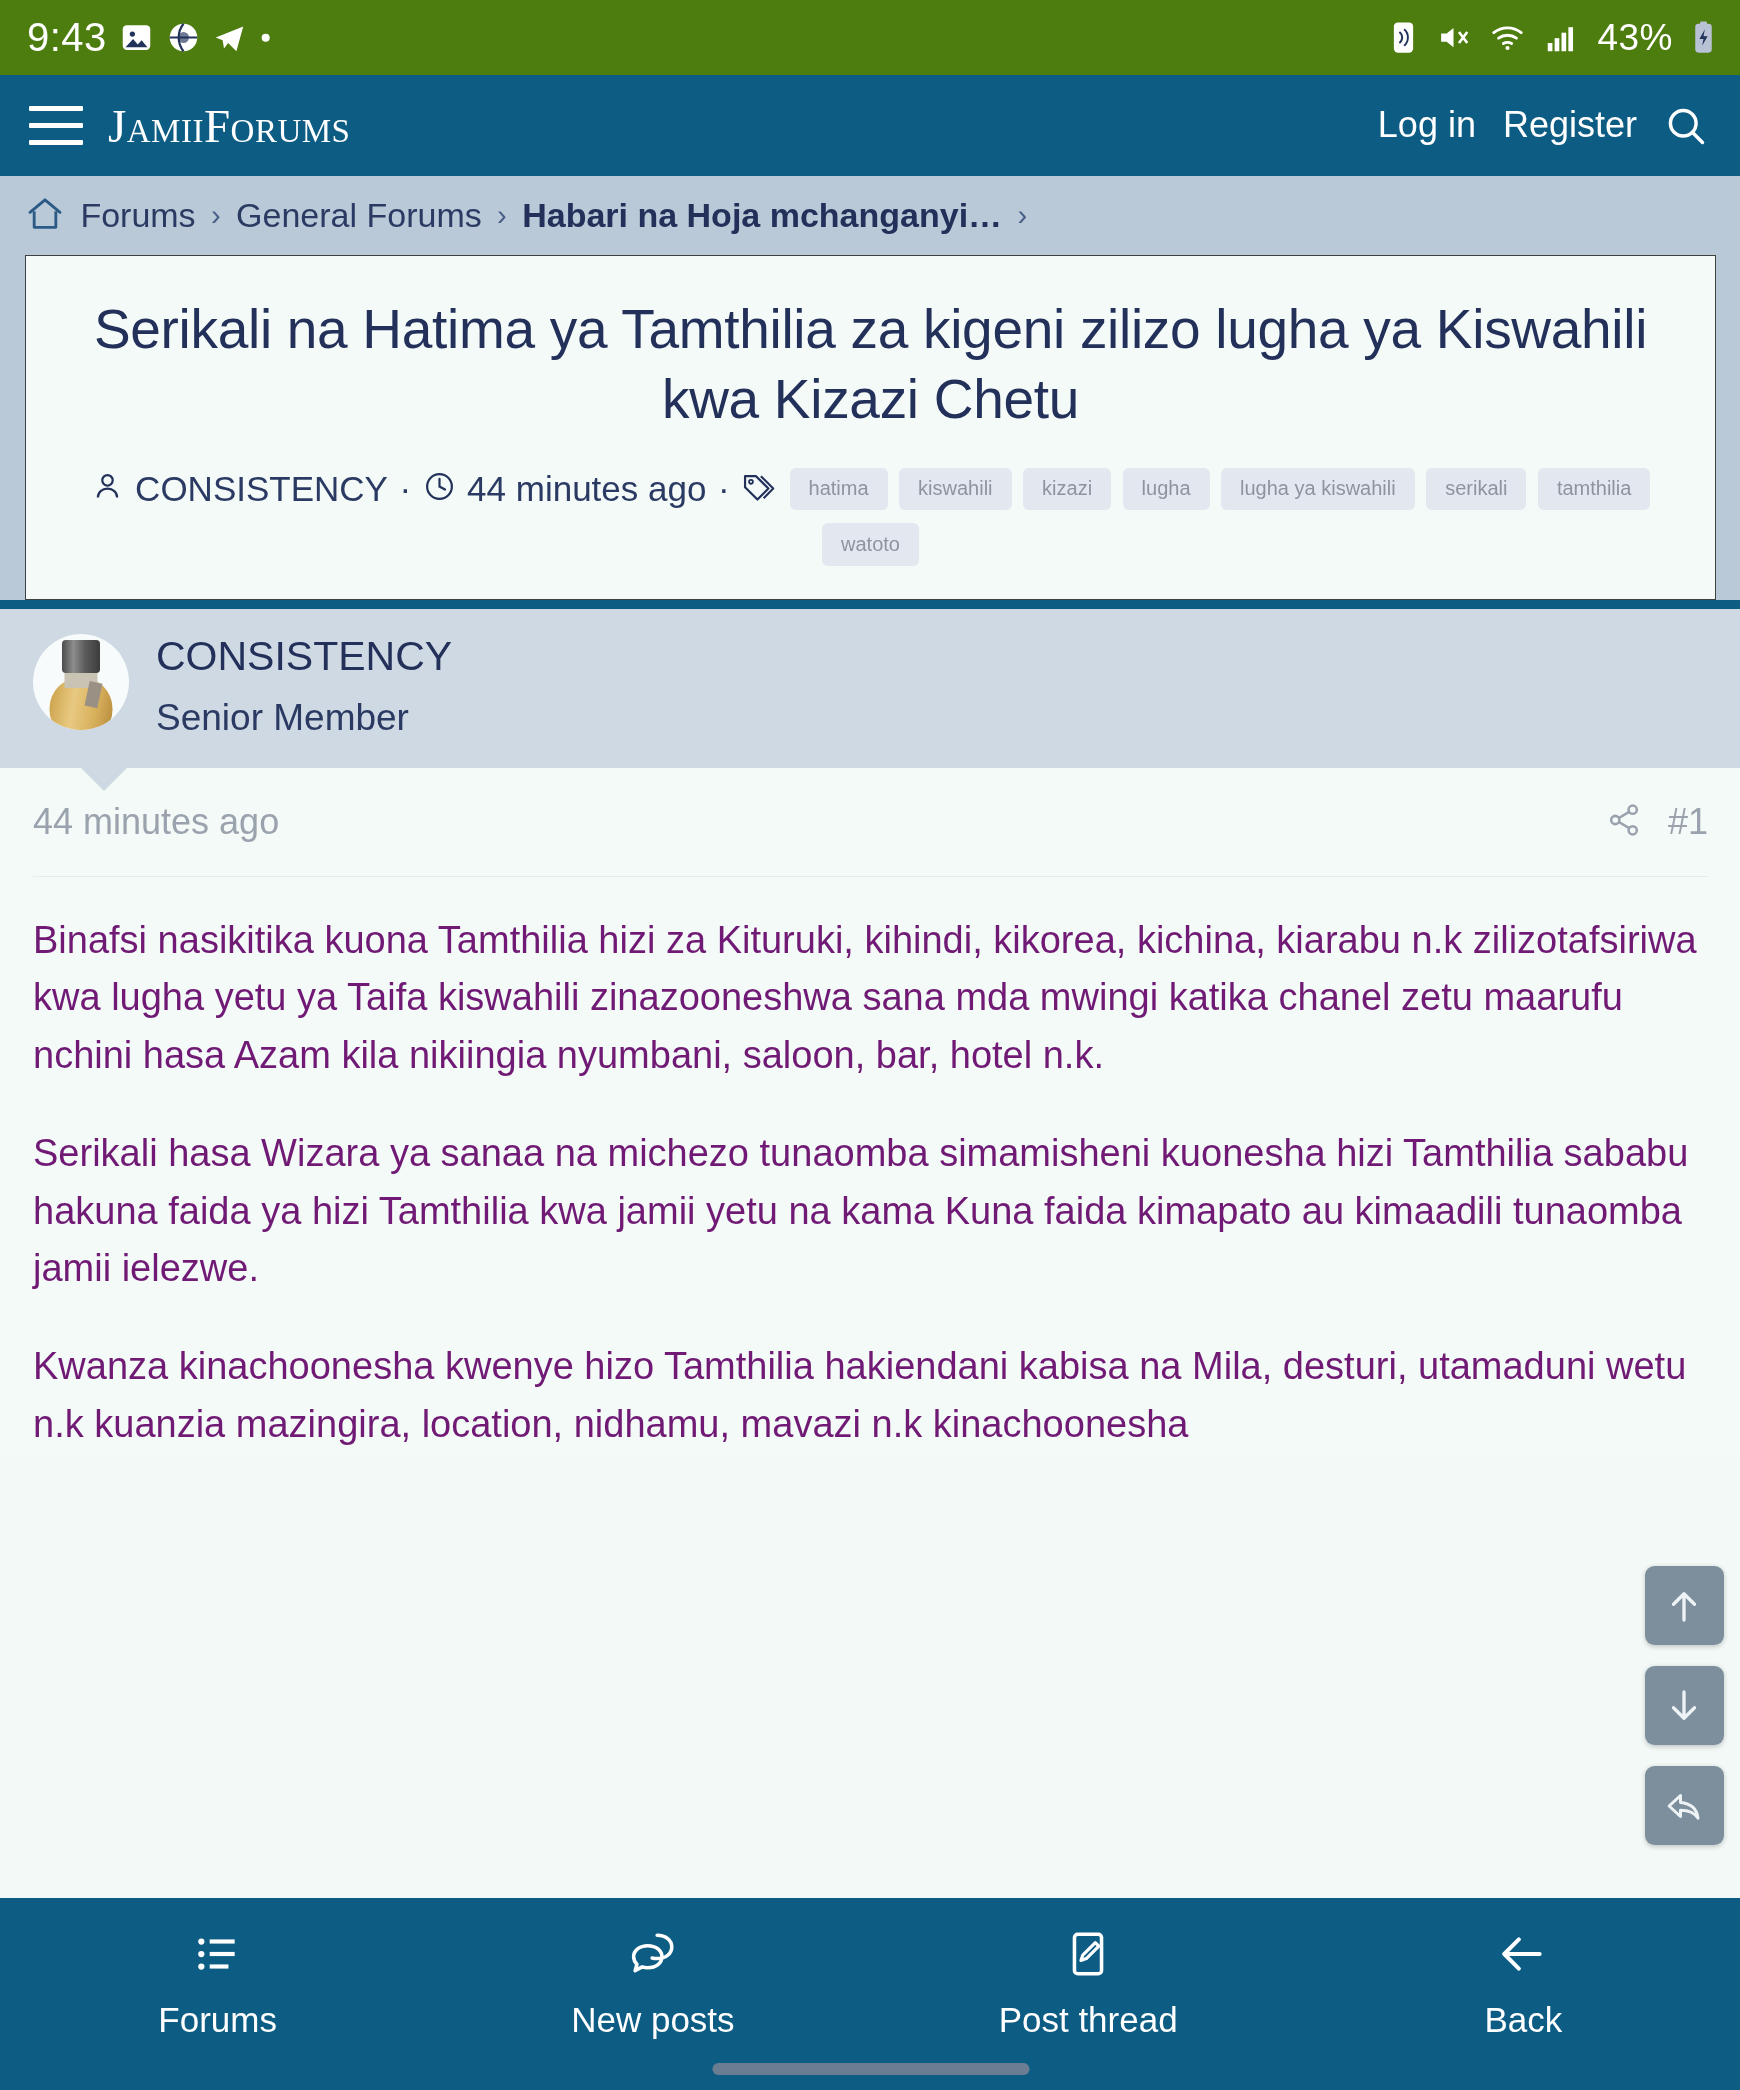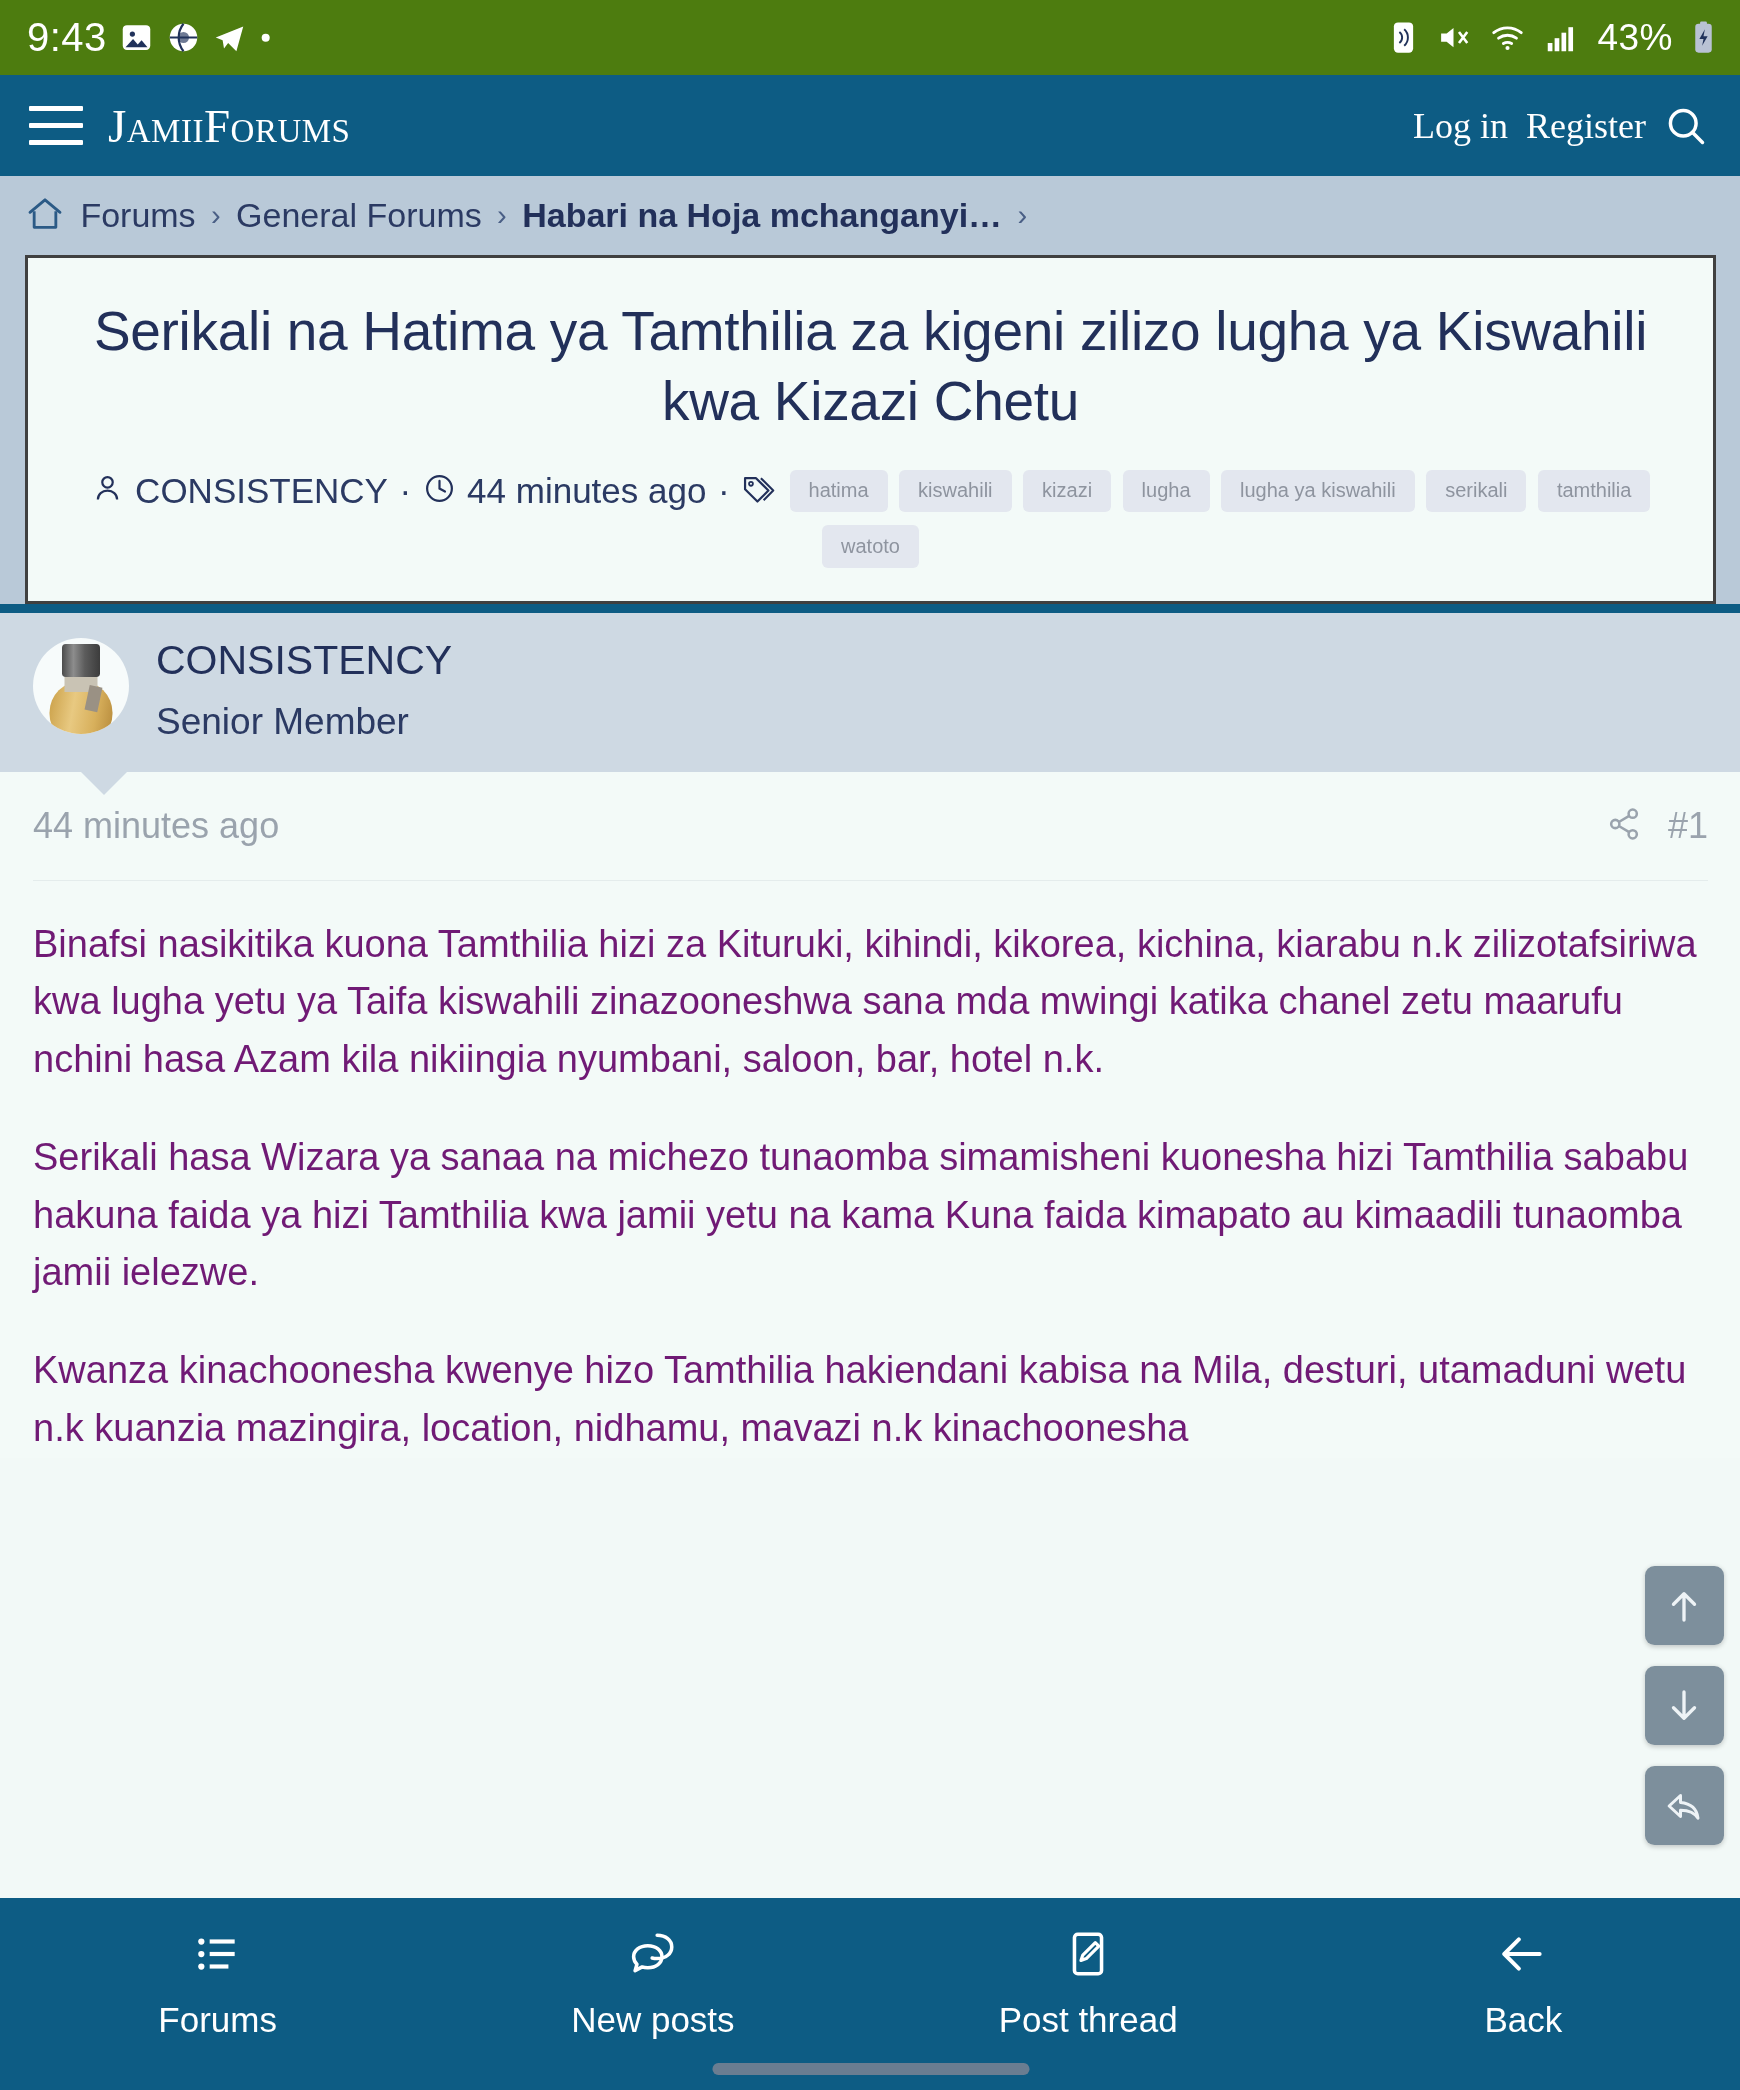--- a/index.html
+++ b/index.html
@@ -29,37 +29,37 @@
     display: flex; align-items: center; justify-content: space-between;
     padding: 0 33px 0 29px;
   }
   .hdr-left { display: flex; align-items: center; gap: 25px; }
   .burger { width: 54px; height: 40px; display:flex; flex-direction:column; justify-content:space-between; cursor:pointer; }
   .burger span { display:block; height:5.8px; background:#ffffff; border-radius:1px; }
   .brand {
     color:#ffffff; font-family:"Liberation Serif", serif; font-size:47px;
     font-variant: small-caps; letter-spacing: 0.5px; white-space: nowrap;
   }
-  .hdr-right { display:flex; align-items:center; gap: 18px; font-family: Liberation Serif, serif; }
+  .hdr-right { display:flex; align-items:flex-start; gap: 27px; }
   .hdr-link { color:#ffffff; font-size:36px; white-space:nowrap; }
   .srch { width:44px; height:44px; }
 
   
   .crumbbar {
     background:#b9c9d8; height: 79px;
     display:flex; align-items:center; gap:15.4px; padding: 0 25px;
   }
   .crumb { color:#2b3a63; font-size: 34px; white-space:nowrap; }
   .crumb.active { font-weight: bold; color:#22305a; }
   .crumb-sep { color:#4a5f86; font-size: 29px; }
 
   
   .stage { background:#b9c9d8; padding: 0 25px 0 25px; }
   .card {
-    background:#f3faf8; border:3px solid #404040;
+    background:#f3faf8; border:1px solid #404040;
     padding: 38px 29px 33px;
   }
   .thread-title {
     color:#22305a; font-size:55px; line-height:1.28; text-align:center;
     font-weight:400; letter-spacing:-0.3px;
   }
   .meta {
     margin-top: 33px;
     display:flex; flex-wrap:wrap; align-items:center; justify-content:center;
     gap: 9.6px 11.5px; row-gap: 13.4px;

